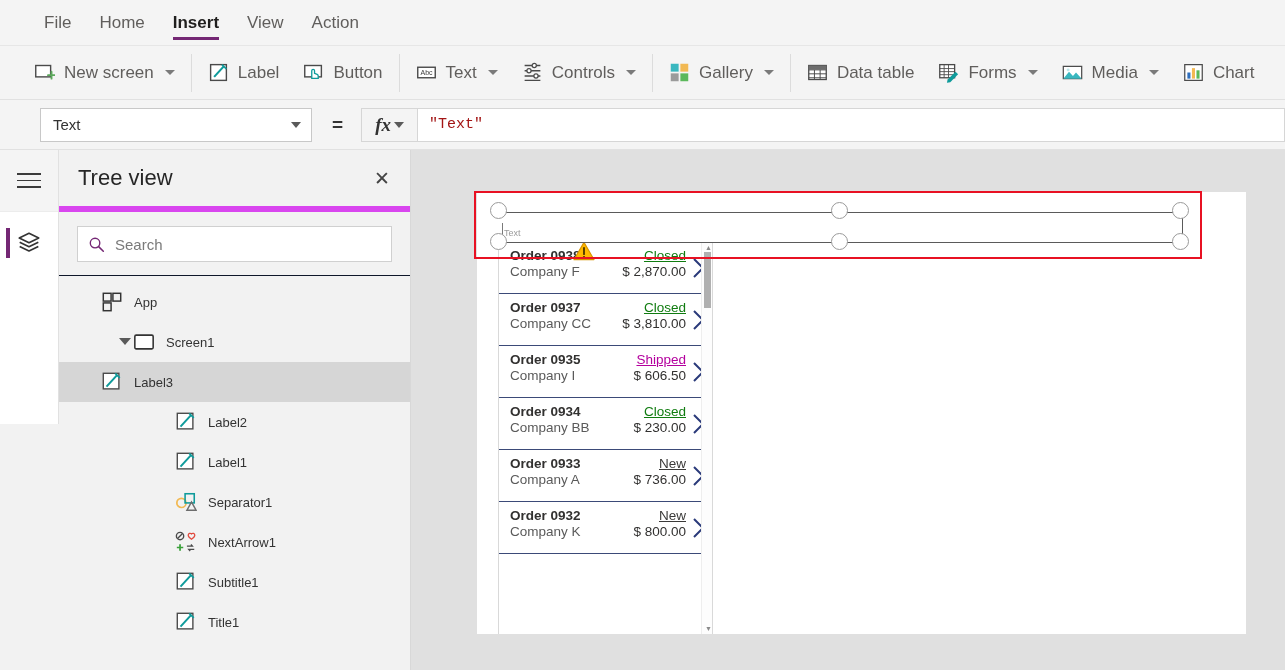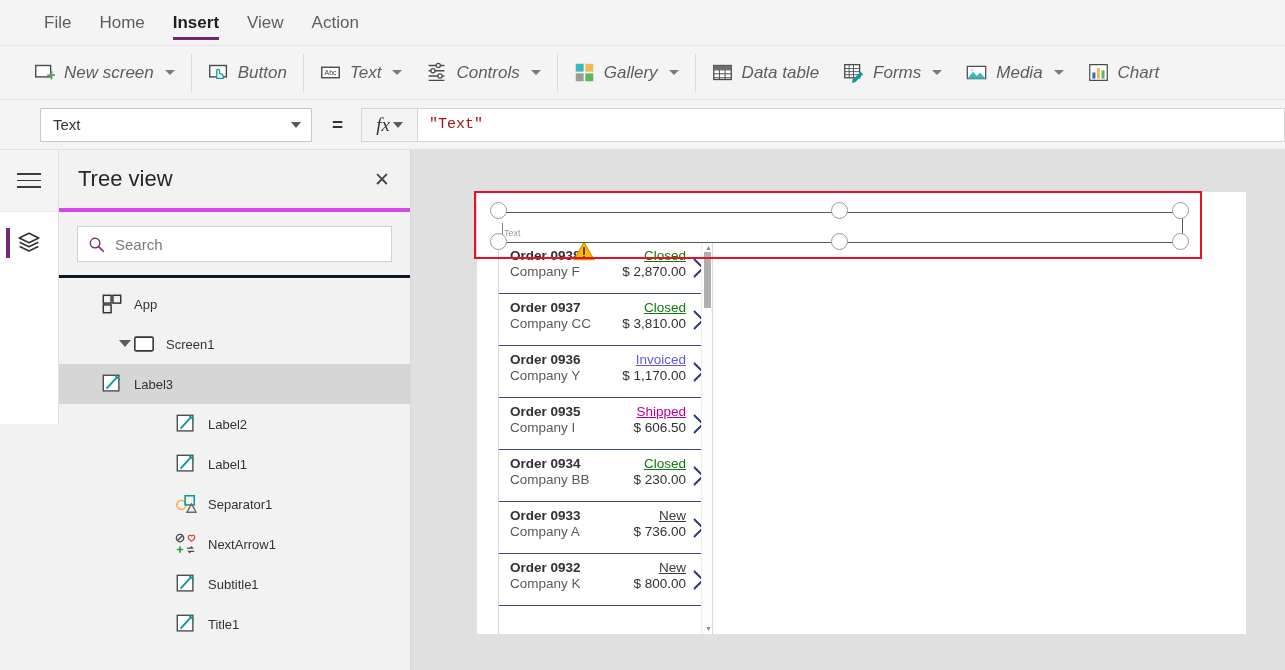--- a/index.html
+++ b/index.html
@@ -38,21 +38,21 @@
     background:#f4f4f4; border-bottom:1px solid #e1e1e1;
     display:flex; align-items:center; padding-left:22px;
     overflow:hidden;
   }
   .rb-sep { width:1px; height:38px; background:#dcdcdc; margin:0 4px; flex:0 0 auto; }
   .rb-btn {
     display:flex; align-items:center; gap:9px;
     padding:6px 12px; height:40px; cursor:pointer; flex:0 0 auto;
     white-space:nowrap;
   }
-  .rb-label { font-size:17px; color:#605e5c;font-style:italic; }
+  .rb-label { font-size:17px; color:#605e5c; }
   .rb-ico { width:21px; height:21px; display:block; flex:0 0 auto; }
   .caret {
     width:0;height:0;border-left:5px solid transparent;border-right:5px solid transparent;
     border-top:5px solid #7a7a7a; margin-left:2px; flex:0 0 auto;
   }
 
   
   .fxbar {
     position:absolute; left:0; top:100px; width:1285px; height:50px;
     background:#f4f4f4; border-bottom:1px solid #e1e1e1;
@@ -63,21 +63,21 @@
     display:flex; align-items:center; justify-content:space-between;
     padding:0 10px 0 12px; font-size:15px; color:#333; cursor:pointer;
   }
   .sel-caret {
     width:0;height:0;border-left:5px solid transparent;border-right:5px solid transparent;
     border-top:6px solid #5a5a5a;
   }
   .eq { font-size:19px; font-weight:bold; color:#333; margin:0 18px 0 20px; }
   .fx-btn {
     width:56px; height:34px; background:#f4f4f4; border:1px solid #d6d6d6; border-right:none;
-    display:flex; align-items:center; justify-content:center; gap:3px; cursor:pointer;
+    display:flex; align-items:center; justify-content:center; gap:3px; cursor:pointer;font-weight:bold;
   }
   .fx-ital { font-family:"Liberation Serif", serif; font-style:italic; font-size:19px; color:#333; }
   .fx-input {
     flex:1; height:34px; background:#ffffff; border:1px solid #d6d6d6;
     display:flex; align-items:center; padding-left:11px;
     font-family:"Liberation Mono", monospace; font-size:15px; color:#a31515;
     margin-right:0;
   }
 
   
@@ -99,25 +99,25 @@
     content:""; position:absolute; left:6px; top:16px; width:4px; height:30px; background:#742774;
   }
 
   
   .treepanel {
     position:absolute; left:59px; top:150px; width:352px; height:520px;
     background:#f2f2f2; border-right:1px solid #d8d8d8;
   }
   .tree-head {
     height:62px; display:flex; align-items:center; justify-content:space-between;
-    padding:0 20px 0 19px; border-bottom:4px solid #d946ef; background:#f2f2f2;
+    padding:0 20px 0 19px; border-bottom:6px solid #d946ef; background:#f2f2f2;
   }
   .tree-title { font-size:22px; color:#262626; }
   .close-x { font-size:19px; color:#444; cursor:pointer; line-height:1; }
-  .search-wrap { padding:14px 18px 13px 18px; border-bottom:3px solid #0f172a; }
+  .search-wrap { padding:14px 18px 13px 18px; border-bottom:1px solid #0f172a; }
   .search-box {
     height:36px; background:#ffffff; border:1px solid #d0d0d0;
     display:flex; align-items:center; gap:10px; padding:0 10px;
   }
   .search-ph { font-size:15px; color:#7a7a7a; }
   .tree-list { padding-top:6px; }
   .tree-row {
     height:40px; display:flex; align-items:center; cursor:pointer; padding-right:8px;
   }
   .tree-row.selected { background:#d6d6d6; }
@@ -212,20 +212,28 @@
       <svg class="rb-ico" viewBox="0 0 24 24">
         <rect x="2" y="4" width="17" height="13" fill="#fff" stroke="#4a4a4a" stroke-width="1.6"></rect>
         <path d="M16 15h8M20 11v8" stroke="#5ba85b" stroke-width="2.2" stroke-linecap="round"></path>
       </svg>
       <span class="rb-label">New screen</span>
       <span class="caret"></span>
     </div>
 
     <div class="rb-sep"></div>
 
+    <div class="rb-btn">
+      <svg class="rb-ico" viewBox="0 0 24 24">
+        <rect x="3" y="3" width="18" height="18" fill="#fff" stroke="#4a4a4a" stroke-width="1.6"></rect>
+        <path d="M7 17L18 5" stroke="#0f9b9b" stroke-width="2.4"></path>
+        <path d="M16 3l5 5" stroke="#0f9b9b" stroke-width="2"></path>
+      </svg>
+      <span class="rb-label">Label</span>
+    </div>
 
     <div class="rb-btn">
       <svg class="rb-ico" viewBox="0 0 24 24">
         <rect x="2" y="4" width="19" height="13" fill="#fff" stroke="#4a4a4a" stroke-width="1.6"></rect>
         <path d="M10 16v-6a1.6 1.6 0 013.2 0v3l3 1.2a2 2 0 011.2 2v2.6h-7.4z" fill="#fff" stroke="#0f9b9b" stroke-width="1.5"></path>
       </svg>
       <span class="rb-label">Button</span>
     </div>
 
     <div class="rb-sep"></div>
@@ -470,33 +478,20 @@
           </div>
           <div class="gal-r2">
             <span class="gal-sub">Company CC</span>
             <span class="gal-amt">$ 3,810.00</span>
           </div>
           <svg class="chev" viewBox="0 0 16 24">
               <path d="M4 3l9 9-9 9" fill="none" stroke="#2a3a7a" stroke-width="2"></path>
             </svg>
         </div>
 
-        <div class="gal-item">
-          <div class="gal-r1">
-            <span class="gal-title">Order 0936</span>
-            <span class="gal-status" style="color:#5c5cd6">Invoiced</span>
-          </div>
-          <div class="gal-r2">
-            <span class="gal-sub">Company Y</span>
-            <span class="gal-amt">$ 1,170.00</span>
-          </div>
-          <svg class="chev" viewBox="0 0 16 24">
-              <path d="M4 3l9 9-9 9" fill="none" stroke="#2a3a7a" stroke-width="2"></path>
-            </svg>
-        </div>
 
         <div class="gal-item">
           <div class="gal-r1">
             <span class="gal-title">Order 0935</span>
             <span class="gal-status" style="color:#b4009e">Shipped</span>
           </div>
           <div class="gal-r2">
             <span class="gal-sub">Company I</span>
             <span class="gal-amt">$ 606.50</span>
           </div>

